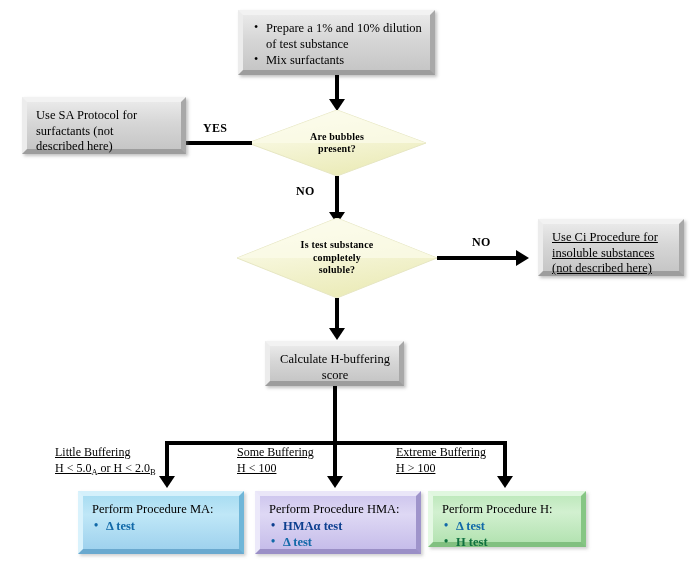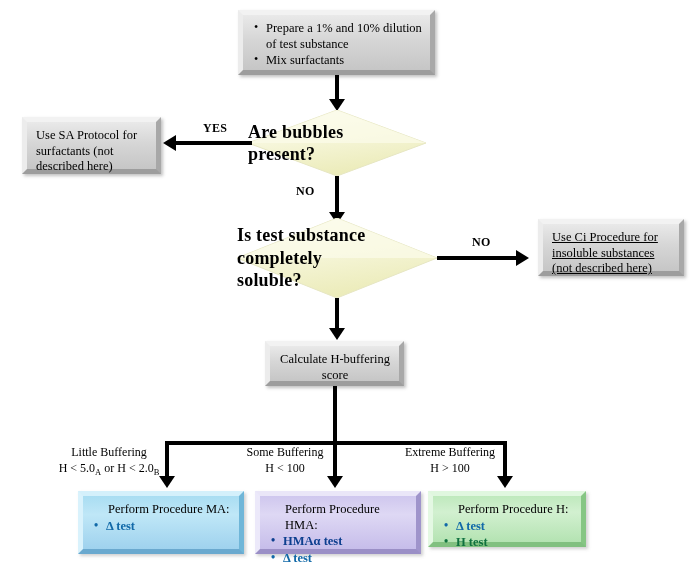--- a/index.html
+++ b/index.html
@@ -62,42 +62,42 @@
     margin: 0 0 1px 0;
   }
   .rect li:before {
     content: "\2022";
     position: absolute;
     left: -12px;
     top: -1px;
     font-size: 12px;
   }
   .plain-line { margin: 0; }
-  .proc-title { margin: 0 0 1px 16px; font-family: Liberation Serif, serif; }
+  .proc-title { margin: 0 0 1px 0; font-family: Liberation Serif, serif; }
   .bullet-dark  { color: #0d3f8f; font-weight: bold; }
   .bullet-teal  { color: #1169a8; font-weight: bold; }
   .bullet-green { color: #10713f; font-weight: bold; }
 
   
   .diamond {
     position: absolute;
   }
   .diamond .shape {
     position: absolute;
     inset: 0;
   }
   .diamond .label {
     position: absolute;
     inset: 0;
     display: flex;
     flex-direction: column;
-    align-items: flex-start;
+    align-items: center;
     justify-content: center;
     font-weight: bold;
-    font-size: 18px;
+    font-size: 10px;
     line-height: 1.25;
     text-align: center;
     letter-spacing: 0.2px;
   }
 
   
   .vline {
     position: absolute;
     background: #000;
     width: 4px;
@@ -131,22 +131,23 @@
   .edge-label {
     position: absolute;
     font-weight: bold;
     font-size: 12px;
     letter-spacing: 0.3px;
   }
   .branch-label {
     position: absolute;
     font-size: 12px;
     line-height: 1.35;
-    text-align: center;
+    text-align: left;
     white-space: nowrap;
+    text-decoration: underline;
   }
   .branch-label sub { font-size: 8.5px; }
 </style>
 </head>
 <body>
 
 <div id="canvas">
 
   <div class="node rect rect-grey" style="left:238px; top:10px; width:197px; height:65px;">
     <ul>
@@ -173,21 +174,21 @@
     <div class="label">
       <span>Are bubbles</span>
       <span>present?</span>
     </div>
   </div>
 
   <div class="hline" style="left:176px; top:141px; width:76px;"></div>
   <div class="arrow-left" style="left:163px; top:135px;"></div>
   <div class="edge-label" style="left:203px; top:121px;">YES</div>
 
-  <div class="node rect rect-grey" style="left:22px; top:117px; width:139px; height:57px;">
+  <div class="node rect rect-grey" style="left:22px; top:97px; width:164px; height:57px;">
     <p class="plain-line">Use SA Protocol for</p>
     <p class="plain-line">surfactants  (not</p>
     <p class="plain-line">described here)</p>
   </div>
 
   <div class="vline" style="left:335px; top:176px; height:38px;"></div>
   <div class="arrow-down" style="left:329px; top:212px;"></div>
   <div class="edge-label" style="left:296px; top:184px;">NO</div>
 
   <div class="diamond" style="left:237px; top:218px; width:200px; height:80px;">

